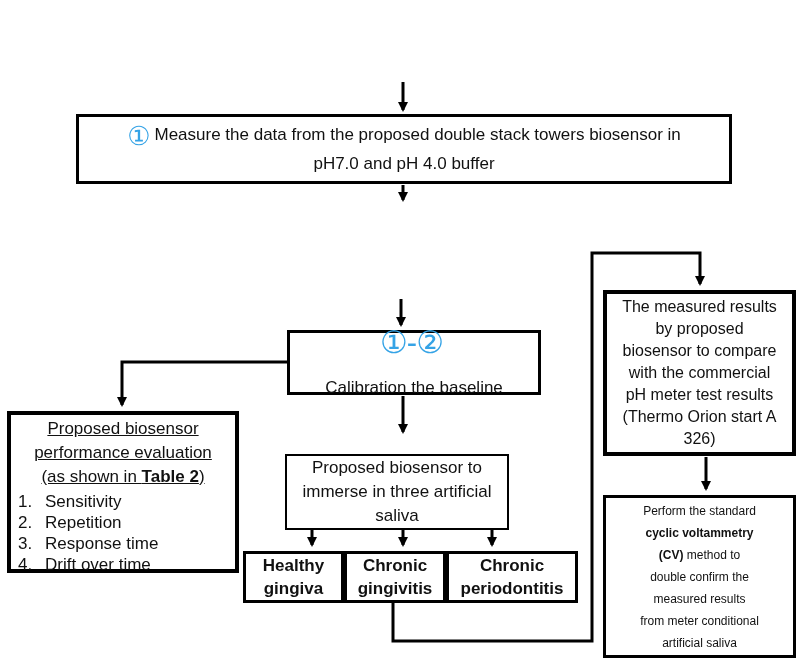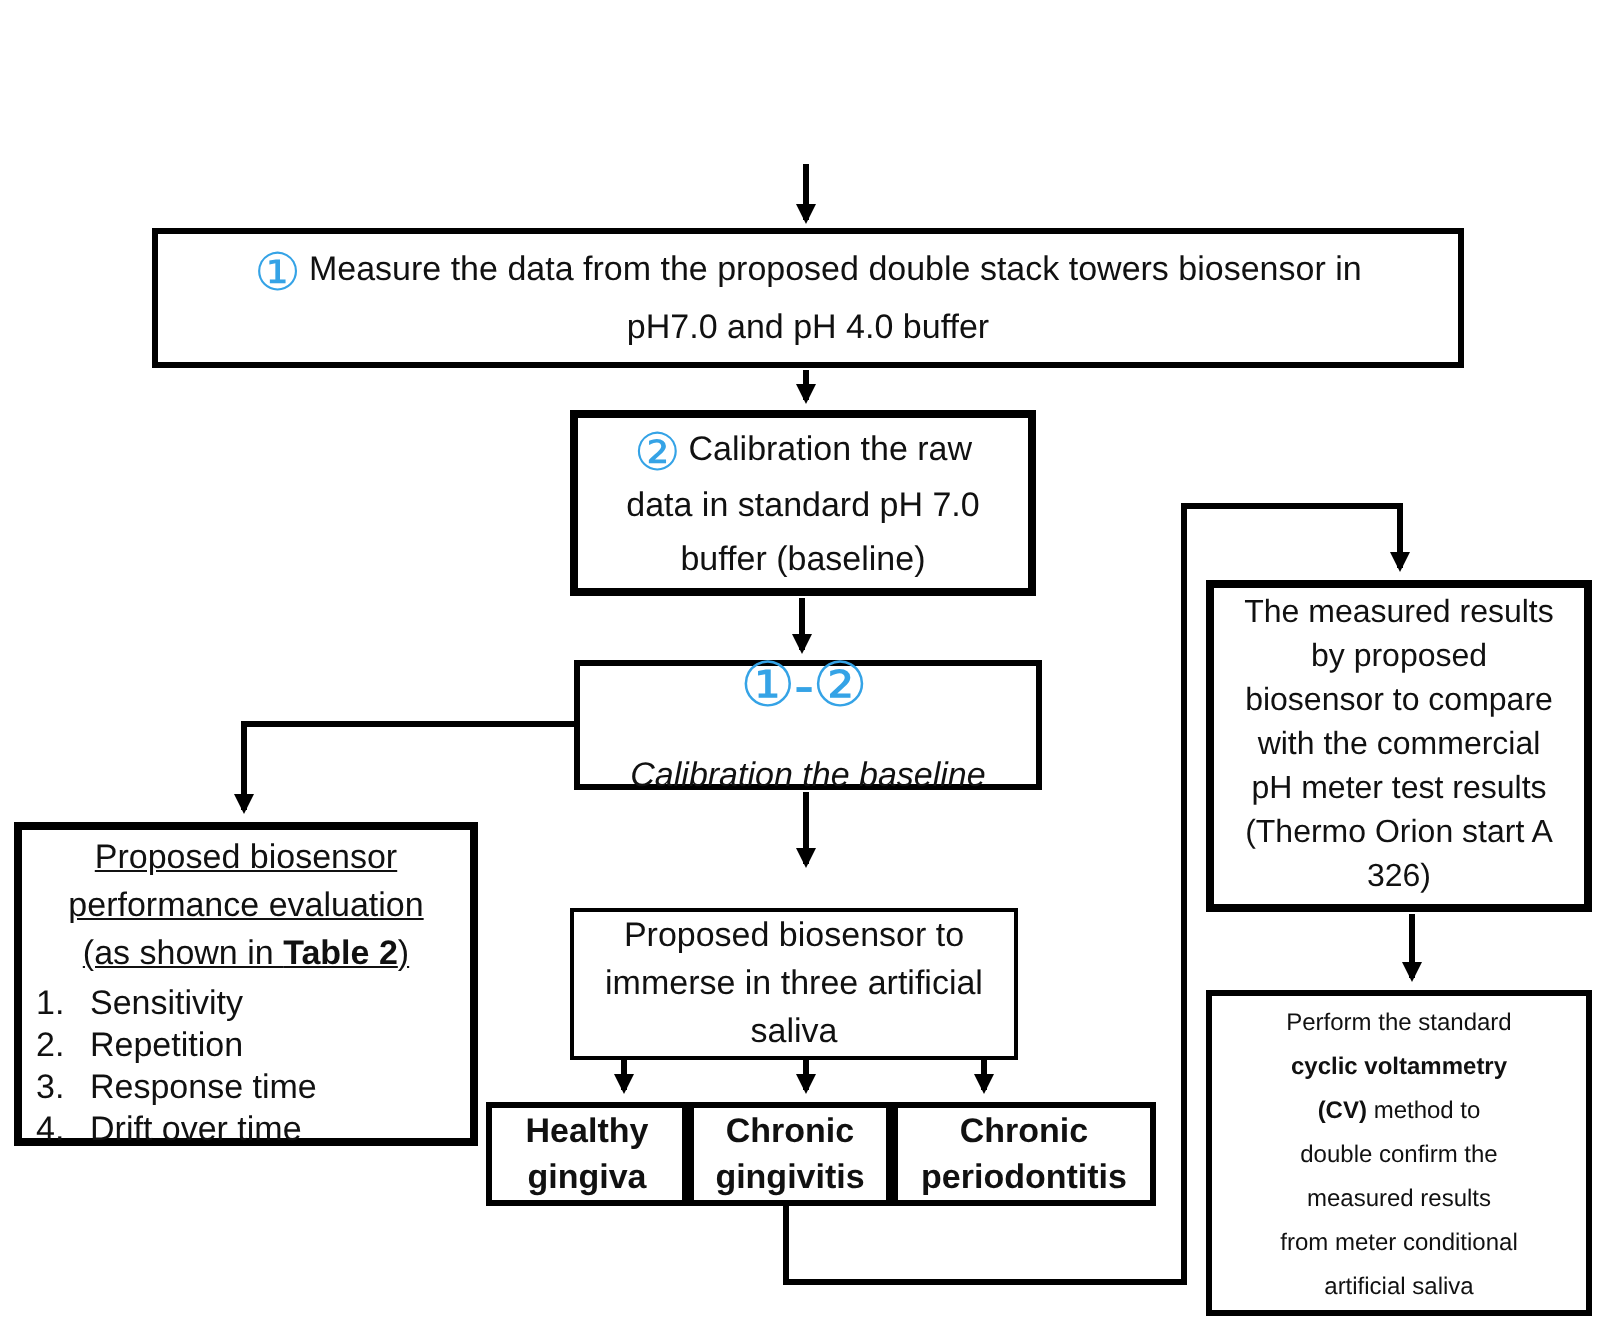--- a/index.html
+++ b/index.html
@@ -24,23 +24,23 @@
   .circled{
     font-size:26px;
     line-height:1;
     vertical-align:-5px;
     margin-right:5px;
     letter-spacing:-1px;
   }
   #box-clean{left:77px;top:4px;width:650px;height:77px;font-size:17px;line-height:24px;}
   #box-measure{left:76px;top:114px;width:656px;height:70px;font-size:17px;line-height:29px;}
   #box-calibrate-raw{left:285px;top:205px;width:233px;height:93px;border-width:4px;font-size:17px;line-height:27px;}
-  #box-calibrate-baseline{left:287px;top:330px;width:234px;height:65px;font-size:17px;gap:16px;}
+  #box-calibrate-baseline{left:287px;top:330px;width:254px;height:65px;font-size:17px;gap:16px;}
   #box-calibrate-baseline .circles{font-size:31px;line-height:34px;letter-spacing:-1px;}
-  #box-calibrate-baseline .sub{line-height:24px;font-style:italic;}
+  #box-calibrate-baseline .sub{line-height:24px;}
   #box-evaluation{left:7px;top:411px;width:232px;height:162px;border-width:4px;font-size:17px;align-items:stretch;justify-content:flex-start;padding:2px 0 0 0;}
   #box-evaluation .head{line-height:24px;}
   #box-evaluation .head .line{text-decoration:underline;display:inline;}
   #box-evaluation .head div{line-height:24px;}
   #box-evaluation .items{text-align:left;padding-left:7px;margin-top:2px;}
   #box-evaluation .item{display:flex;line-height:21px;}
   #box-evaluation .item .num{width:27px;flex:none;}
   #box-immerse{left:285px;top:438px;width:224px;height:76px;font-size:17px;line-height:24px;border-width:2px;margin-top:16px;}
   .saliva-box{top:551px;height:52px;font-weight:bold;font-size:17px;line-height:23px;border-width:3px;}
   #box-healthy{left:243px;width:101px;}
@@ -74,25 +74,20 @@
     <path d="M393 603 L393 641 L592 641 L592 253 L700 253 L700 284" marker-end="url(#ah)"></path>
     <path d="M706 457 L706 489" marker-end="url(#ah)"></path>
   </svg>
 
 
   <div class="box" id="box-measure">
     <span class="line"><span class="circled" style="color: rgb(53, 163, 230);">①</span><span>Measure the data from the proposed double stack towers biosensor in</span></span>
     <span class="line">pH7.0 and pH 4.0 buffer</span>
   </div>
 
-  <div class="box" id="box-calibrate-raw">
-    <span class="line"><span class="circled" style="color: rgb(53, 163, 230);">②</span><span>Calibration the raw</span></span>
-    <span class="line">data in standard pH 7.0</span>
-    <span class="line">buffer (baseline)</span>
-  </div>
 
   <div class="box" id="box-calibrate-baseline">
     <span class="line circles circled" style="color: rgb(53, 163, 230);">①-②</span>
     <span class="line sub">Calibration the baseline</span>
   </div>
 
   <div class="box" id="box-evaluation">
     <div class="head">
       <div><span class="line">Proposed biosensor</span></div>
       <div><span class="line">performance evaluation</span></div>

